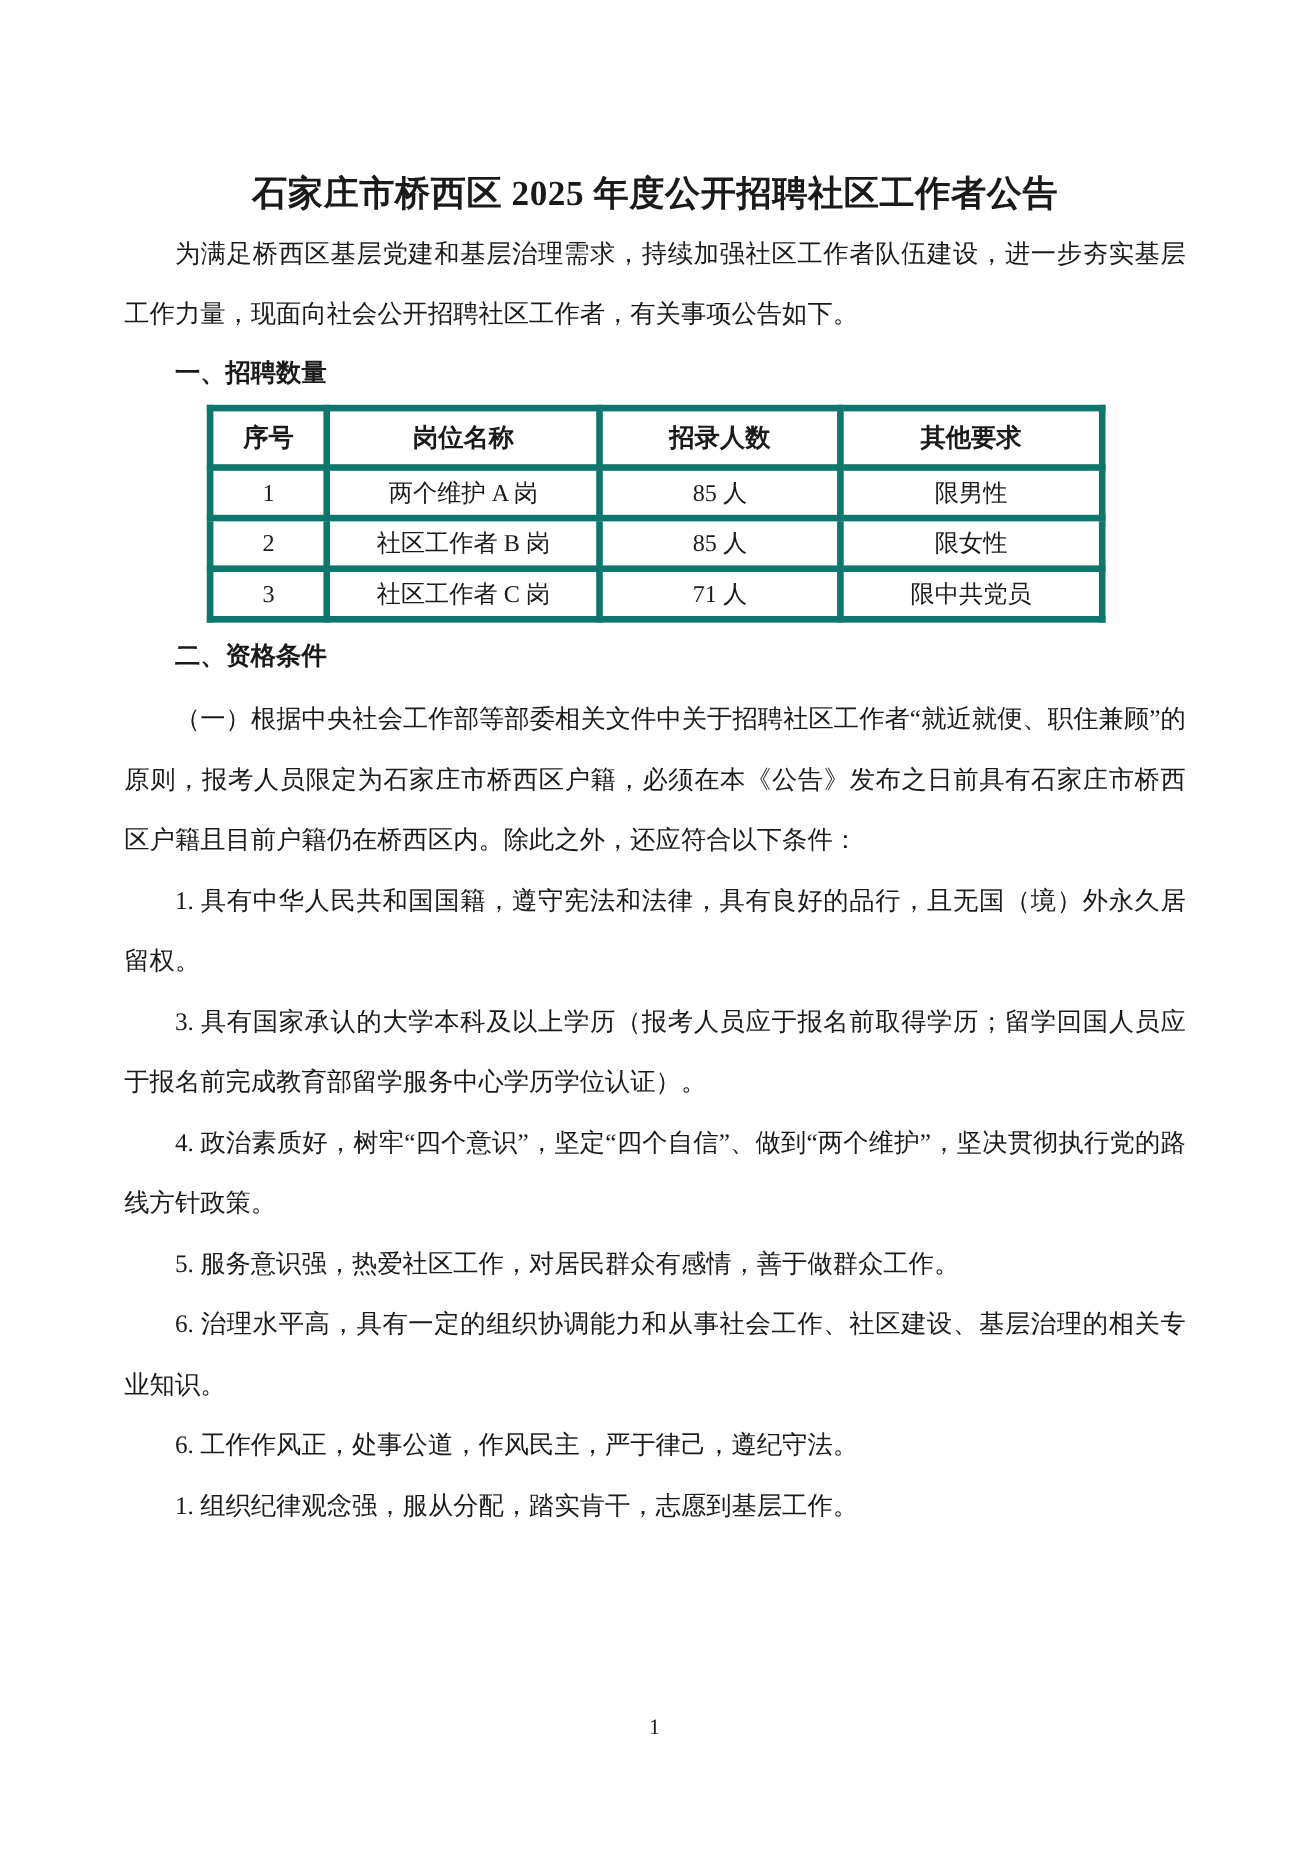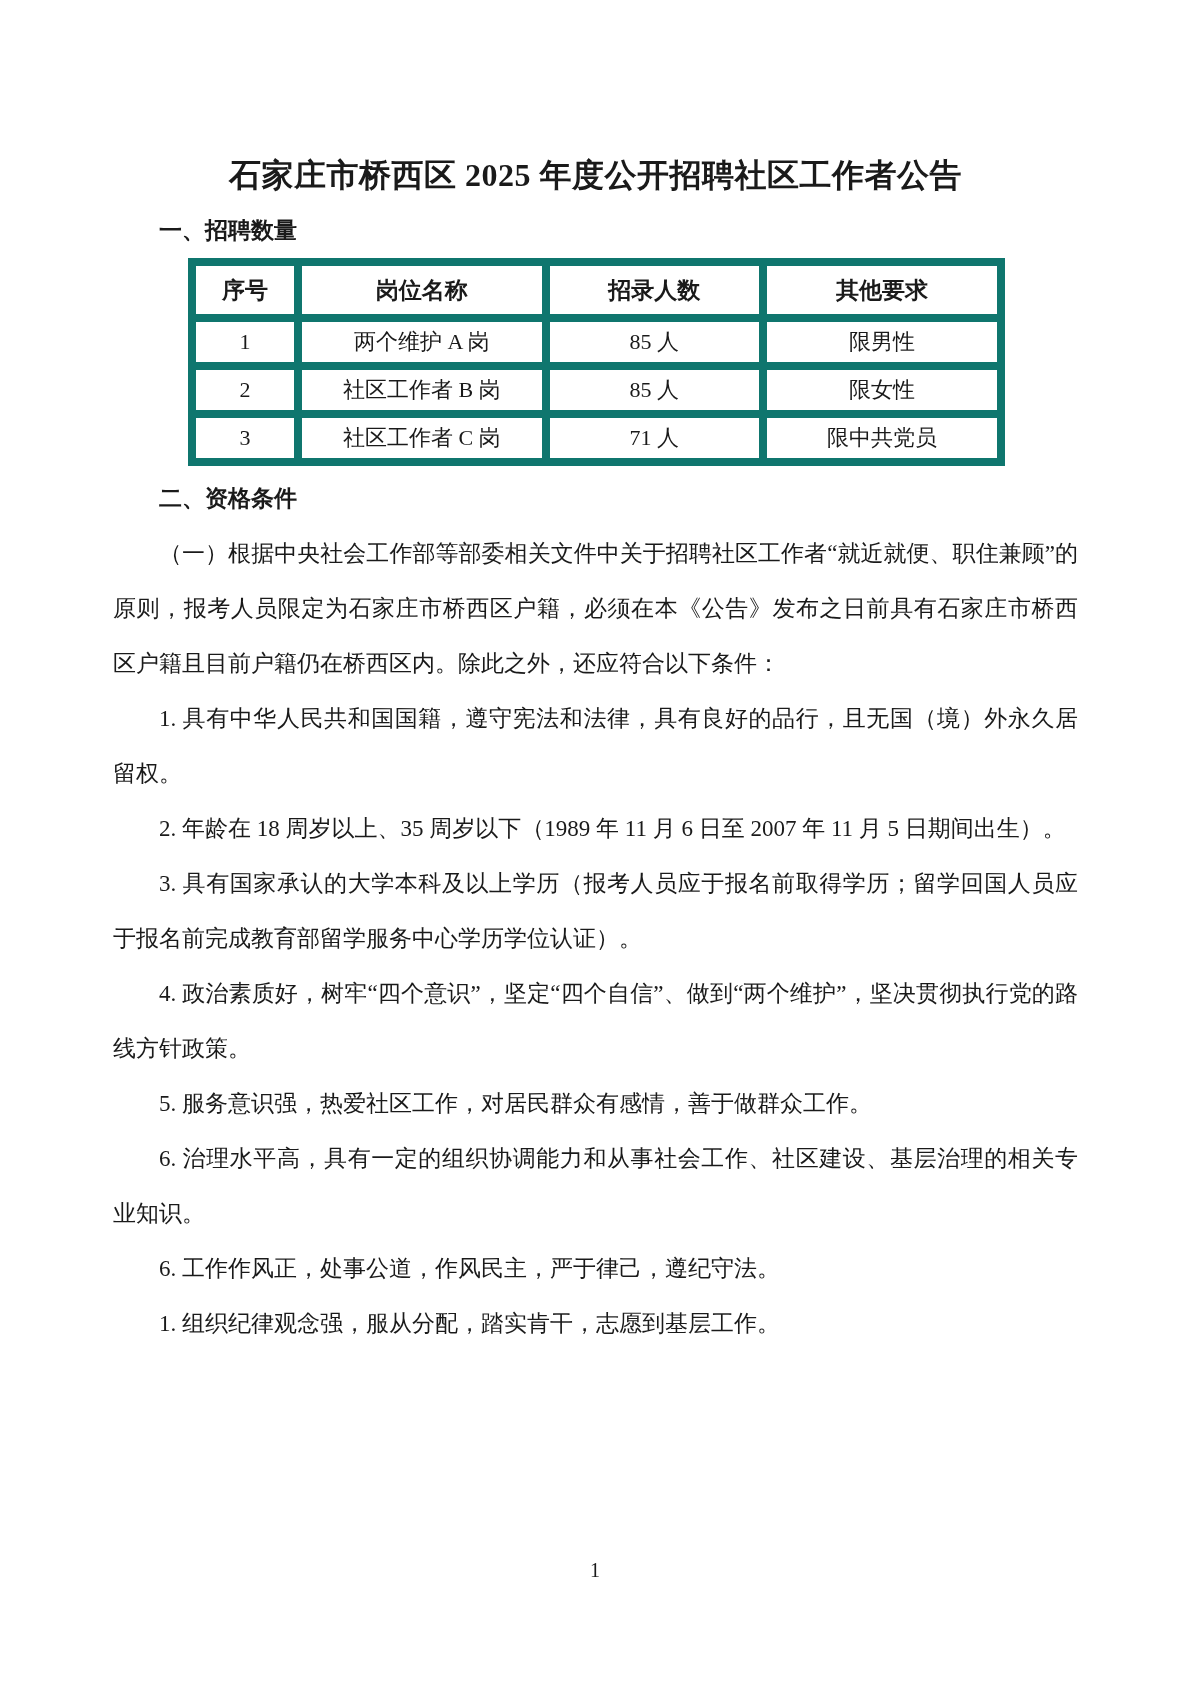--- a/index.html
+++ b/index.html
@@ -36,30 +36,30 @@
     text-indent: 2em;
     text-align: justify;
     text-justify: inter-ideograph;
   }
   .section-heading {
     margin: 0;
     font-size: 23px;
     font-weight: 700;
     line-height: 55px;
     text-indent: 2em;
-    font-family: Liberation Sans, sans-serif;
+    font-family: Liberation Mono, monospace;
   }
   table.jobs {
     border-collapse: collapse;
     width: 817px;
     margin: 0 0 5px 75px;
     table-layout: fixed;
   }
   table.jobs th, table.jobs td {
-    border: 8px solid #0f766e;
+    border: 6px solid #0f766e;
     text-align: center;
     vertical-align: middle;
     padding: 0;
     overflow: hidden;
   }
   table.jobs th {
     height: 48px;
     line-height: 48px;
     font-size: 23px;
     font-weight: 700;
@@ -85,20 +85,21 @@
     line-height: 28px;
   }
 </style>
 </head>
 <body>
 
 <div class="page">
 
   <h1 class="doc-title">石家庄市桥西区 2025 年度公开招聘社区工作者公告</h1>
 
+  <p class="para">为满足桥西区基层党建和基层治理需求，持续加强社区工作者队伍建设，进一步夯实基层工作力量，现面向社会公开招聘社区工作者，有关事项公告如下。</p>
 
   <h2 class="section-heading">一、招聘数量</h2>
 
 
   <table class="jobs">
     <colgroup>
       <col class="col-no">
         <col class="col-name">
         <col class="col-count">
         <col class="col-other">
@@ -130,21 +131,20 @@
         <td>71 人</td>
         <td>限中共党员</td>
       </tr>
     </tbody>
   </table>
 
   <h2 class="section-heading">二、资格条件</h2>
 
   <p class="para">（一）根据中央社会工作部等部委相关文件中关于招聘社区工作者“就近就便、职住兼顾”的原则，报考人员限定为石家庄市桥西区户籍，必须在本《公告》发布之日前具有石家庄市桥西区户籍且目前户籍仍在桥西区内。除此之外，还应符合以下条件：</p>
   <p class="para">1. 具有中华人民共和国国籍，遵守宪法和法律，具有良好的品行，且无国（境）外永久居留权。</p>
-  <p class="para">2. 年龄在 18 周岁以上、35 周岁以下（1989 年 11 月 6 日至 2007 年 11 月 5 日期间出生）。</p>
   <p class="para">3. 具有国家承认的大学本科及以上学历（报考人员应于报名前取得学历；留学回国人员应于报名前完成教育部留学服务中心学历学位认证）。</p>
   <p class="para">4. 政治素质好，树牢“四个意识”，坚定“四个自信”、做到“两个维护”，坚决贯彻执行党的路线方针政策。</p>
   <p class="para">5. 服务意识强，热爱社区工作，对居民群众有感情，善于做群众工作。</p>
   <p class="para">6. 治理水平高，具有一定的组织协调能力和从事社会工作、社区建设、基层治理的相关专业知识。</p>
   <p class="para">6. 工作作风正，处事公道，作风民主，严于律己，遵纪守法。</p>
   <p class="para">1. 组织纪律观念强，服从分配，踏实肯干，志愿到基层工作。</p>
 
   <div class="page-number">1</div>
 
 </div>

